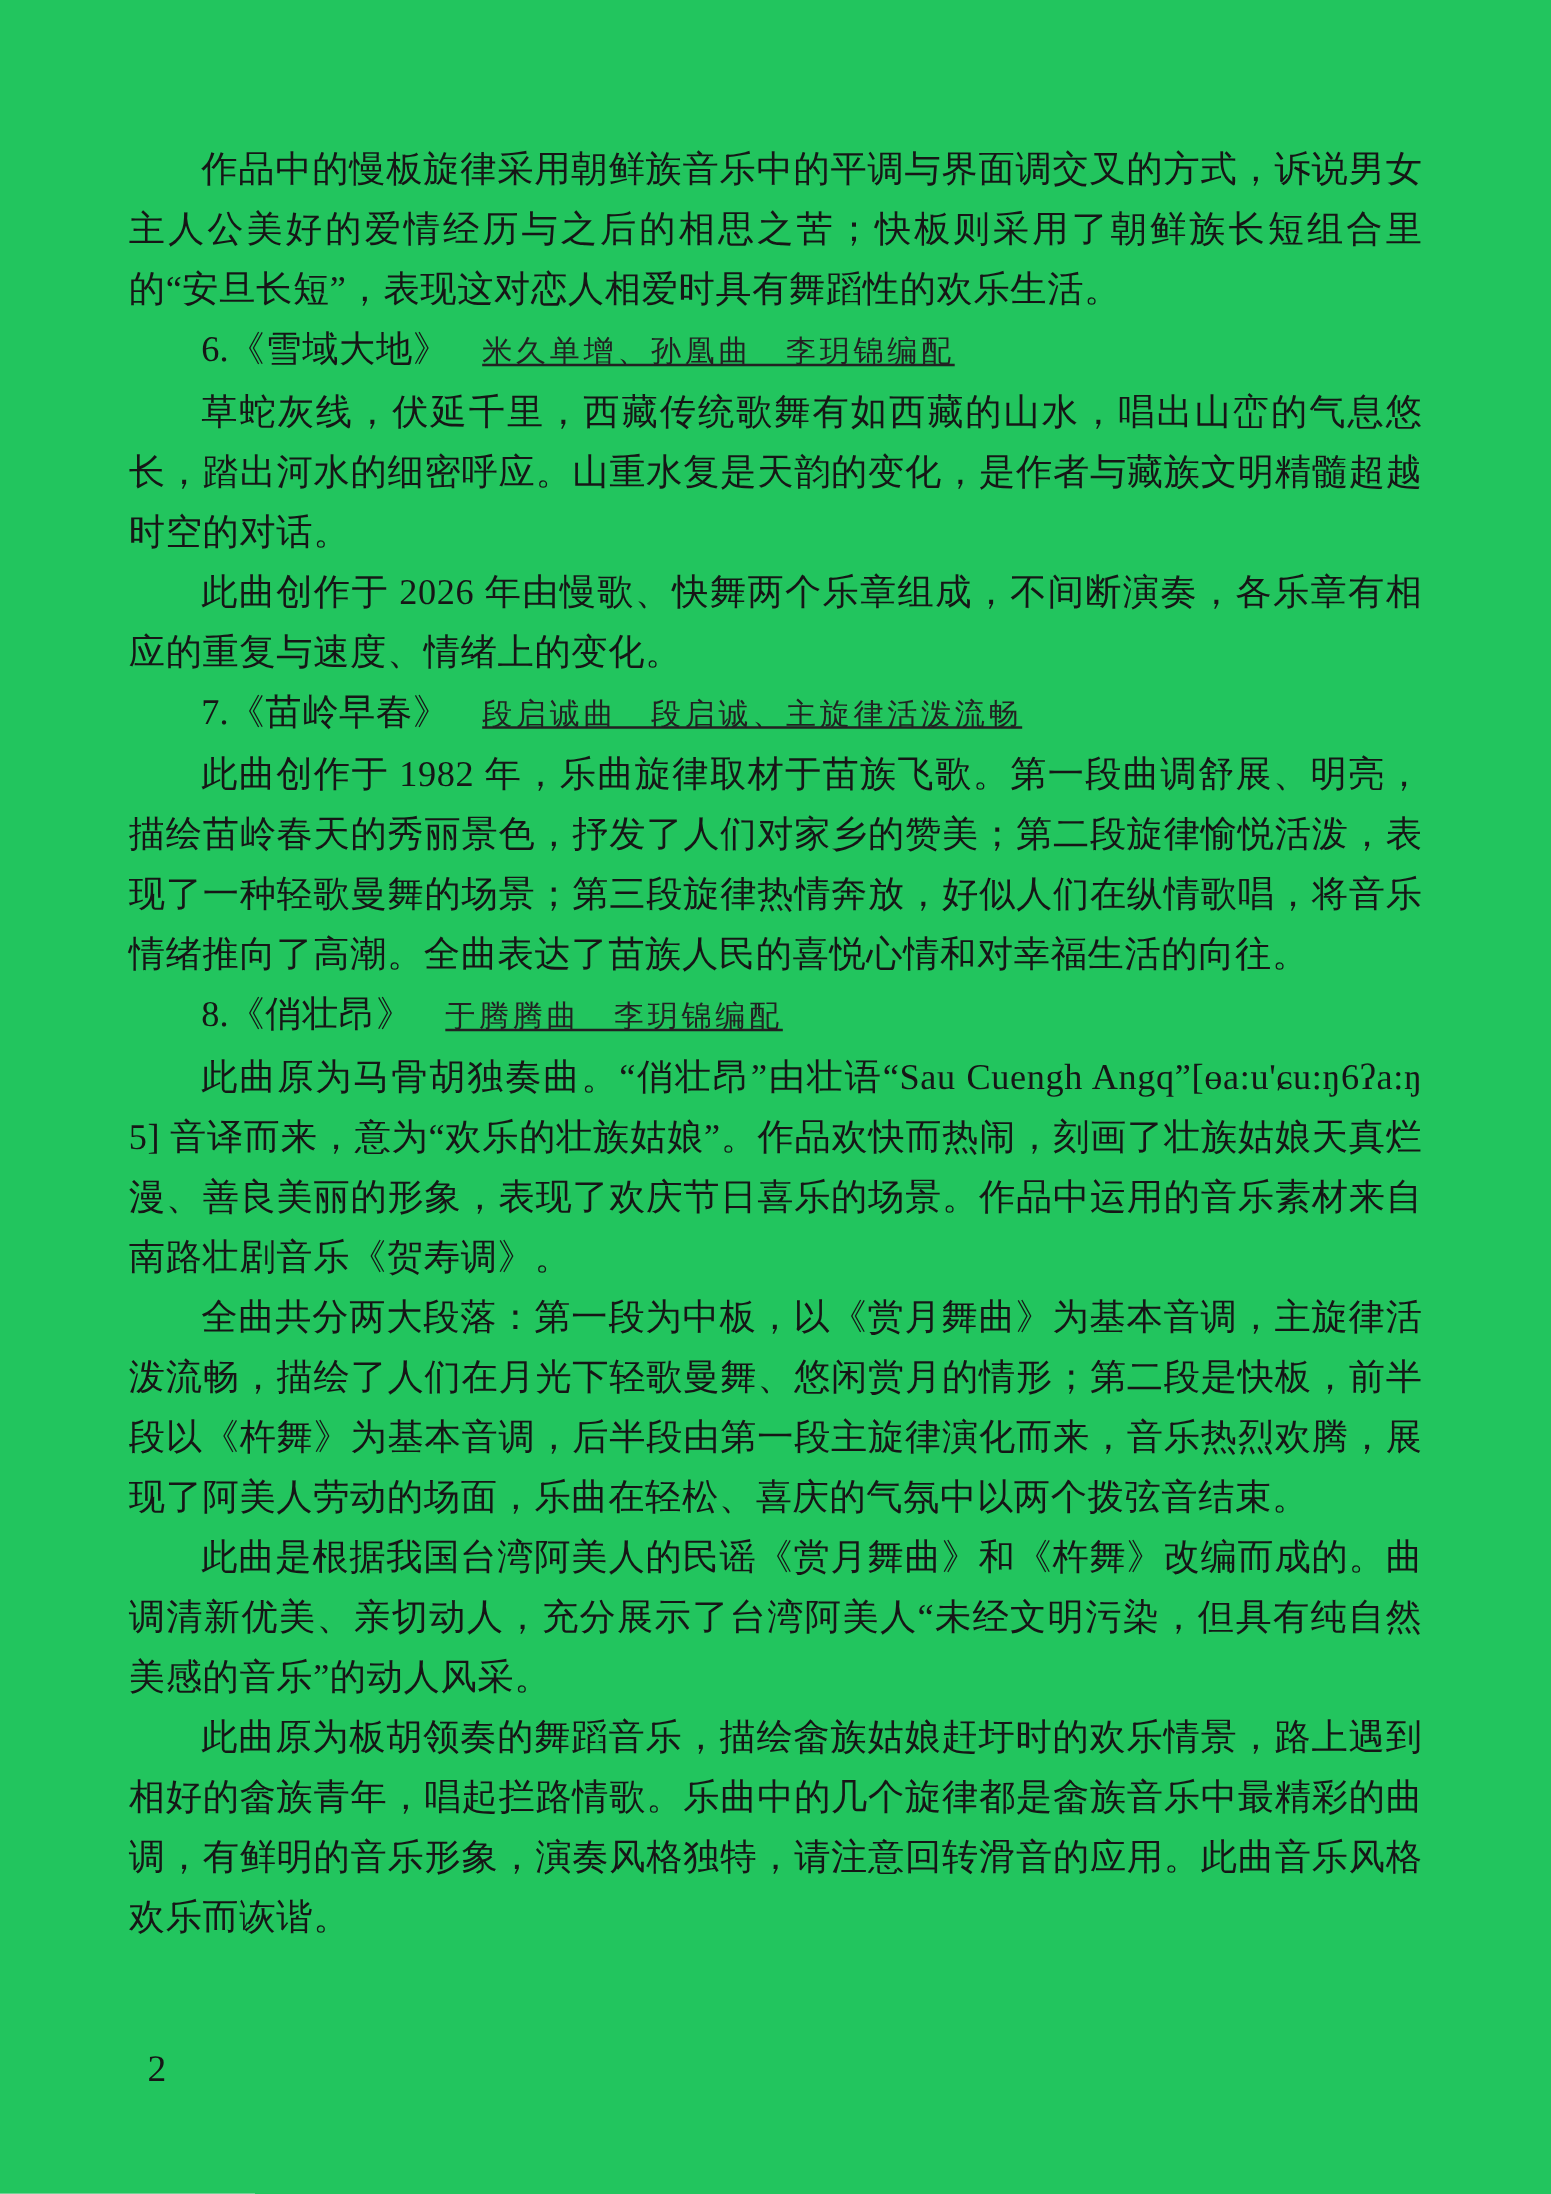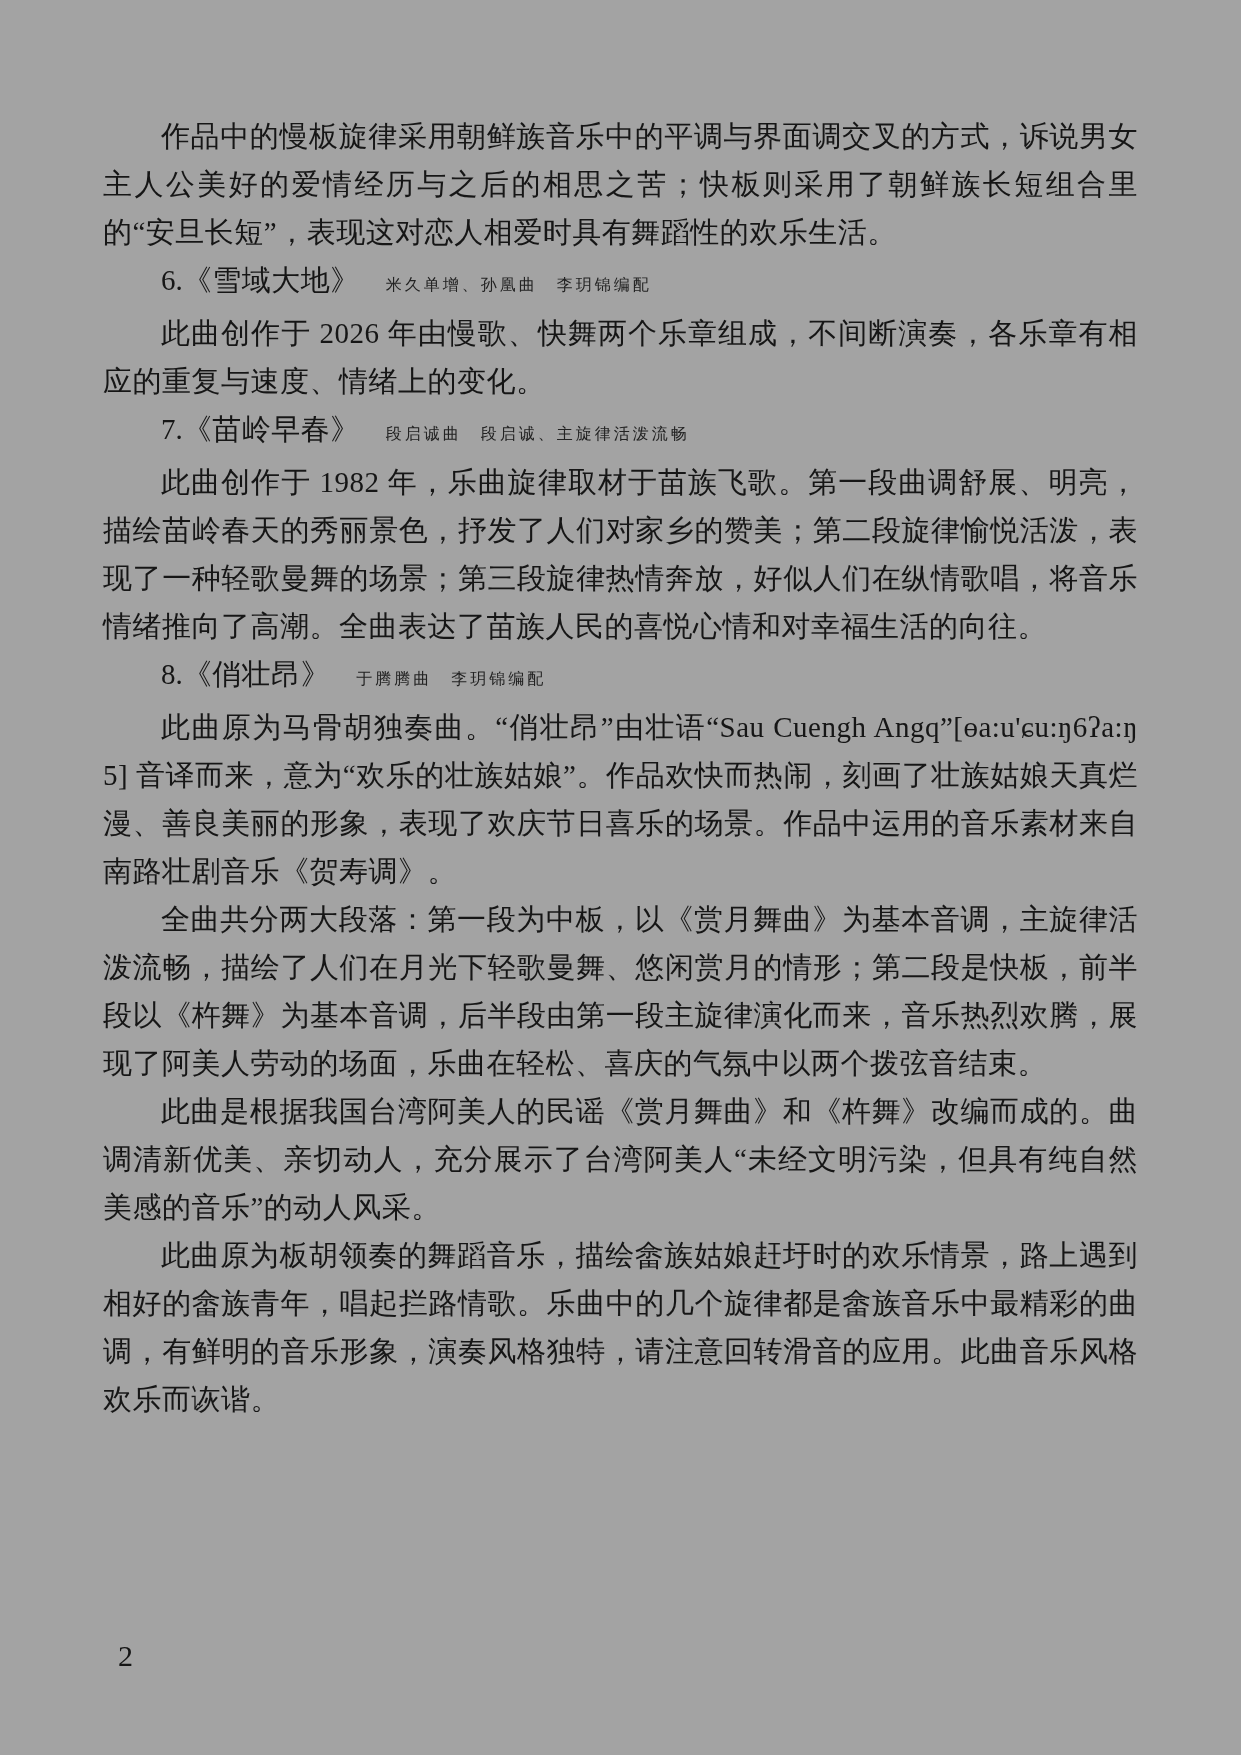--- a/index.html
+++ b/index.html
@@ -4,21 +4,21 @@
 <style>
   html, body {
     margin: 0;
     padding: 0;
     background: #e8e8e8;
   }
   .page {
     position: relative;
     width: 1241px;
     height: 1755px;
-    background: #a3a3a3;
+    background: #22c55e;
     margin: 0 auto;
     overflow: hidden;
     font-family: "Liberation Serif", "DejaVu Serif", serif;
     color: #161616;
   }
   .content {
     position: absolute;
     left: 103px;
     top: 112px;
     width: 1035px;
@@ -41,41 +41,43 @@
     white-space: nowrap;
   }
   .heading .piece-number {
     letter-spacing: 0;
   }
   .heading .piece-title {
     letter-spacing: 0.5px;
     text-align: center;
   }
   .heading .credits {
-    font-size: 16px;
+    font-size: 24px;
     letter-spacing: 3px;
     margin-left: 26px;
     color: #222222;
+    text-decoration: underline;
   }
   .page-number {
     position: absolute;
     left: 118px;
     top: 1632px;
     font-size: 30px;
     line-height: 48px;
     color: #161616;
   }
 </style>
 </head>
 <body>
 
 <div class="page">
   <div class="content" id="content">
       <p class="para">作品中的慢板旋律采用朝鲜族音乐中的平调与界面调交叉的方式，诉说男女主人公美好的爱情经历与之后的相思之苦；快板则采用了朝鲜族长短组合里的“安旦长短”，表现这对恋人相爱时具有舞蹈性的欢乐生活。</p>
       <p class="heading"><span class="piece-number">6.</span><span class="piece-title">《雪域大地》</span><span class="credits">米久单增、孙凰曲　李玥锦编配</span></p>
+      <p class="para">草蛇灰线，伏延千里，西藏传统歌舞有如西藏的山水，唱出山峦的气息悠长，踏出河水的细密呼应。山重水复是天韵的变化，是作者与藏族文明精髓超越时空的对话。</p>
       <p class="para">此曲创作于 2026 年由慢歌、快舞两个乐章组成，不间断演奏，各乐章有相应的重复与速度、情绪上的变化。</p>
       <p class="heading"><span class="piece-number">7.</span><span class="piece-title">《苗岭早春》</span><span class="credits">段启诚曲　段启诚、主旋律活泼流畅</span></p>
       <p class="para">此曲创作于 1982 年，乐曲旋律取材于苗族飞歌。第一段曲调舒展、明亮，描绘苗岭春天的秀丽景色，抒发了人们对家乡的赞美；第二段旋律愉悦活泼，表现了一种轻歌曼舞的场景；第三段旋律热情奔放，好似人们在纵情歌唱，将音乐情绪推向了高潮。全曲表达了苗族人民的喜悦心情和对幸福生活的向往。</p>
       <p class="heading"><span class="piece-number">8.</span><span class="piece-title">《俏壮昂》</span><span class="credits">于腾腾曲　李玥锦编配</span></p>
       <p class="para">此曲原为马骨胡独奏曲。“俏壮昂”由壮语“Sau Cuengh Angq”[ɵa:u'ɕu:ŋ6ʔa:ŋ5] 音译而来，意为“欢乐的壮族姑娘”。作品欢快而热闹，刻画了壮族姑娘天真烂漫、善良美丽的形象，表现了欢庆节日喜乐的场景。作品中运用的音乐素材来自南路壮剧音乐《贺寿调》。</p>
       <p class="para">全曲共分两大段落：第一段为中板，以《赏月舞曲》为基本音调，主旋律活泼流畅，描绘了人们在月光下轻歌曼舞、悠闲赏月的情形；第二段是快板，前半段以《杵舞》为基本音调，后半段由第一段主旋律演化而来，音乐热烈欢腾，展现了阿美人劳动的场面，乐曲在轻松、喜庆的气氛中以两个拨弦音结束。</p>
       <p class="para">此曲是根据我国台湾阿美人的民谣《赏月舞曲》和《杵舞》改编而成的。曲调清新优美、亲切动人，充分展示了台湾阿美人“未经文明污染，但具有纯自然美感的音乐”的动人风采。</p>
       <p class="para">此曲原为板胡领奏的舞蹈音乐，描绘畲族姑娘赶圩时的欢乐情景，路上遇到相好的畲族青年，唱起拦路情歌。乐曲中的几个旋律都是畲族音乐中最精彩的曲调，有鲜明的音乐形象，演奏风格独特，请注意回转滑音的应用。此曲音乐风格欢乐而诙谐。</p>
     </div>
   <div class="page-number">2</div>

